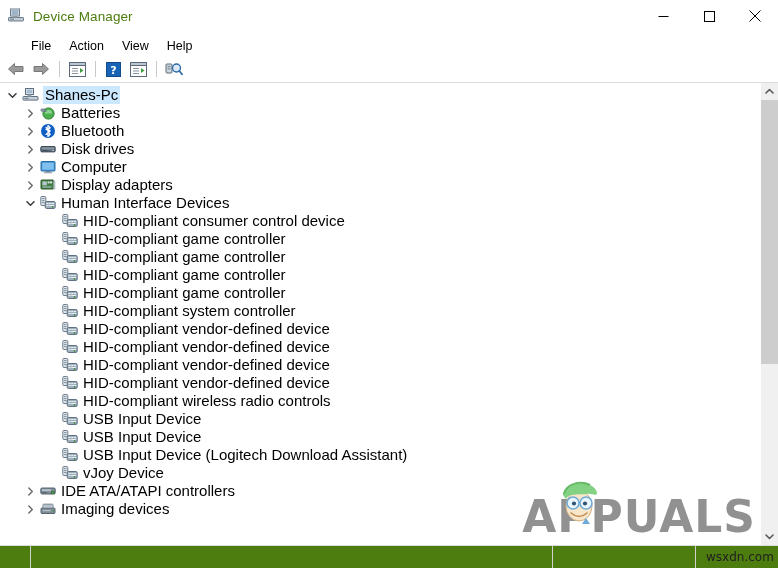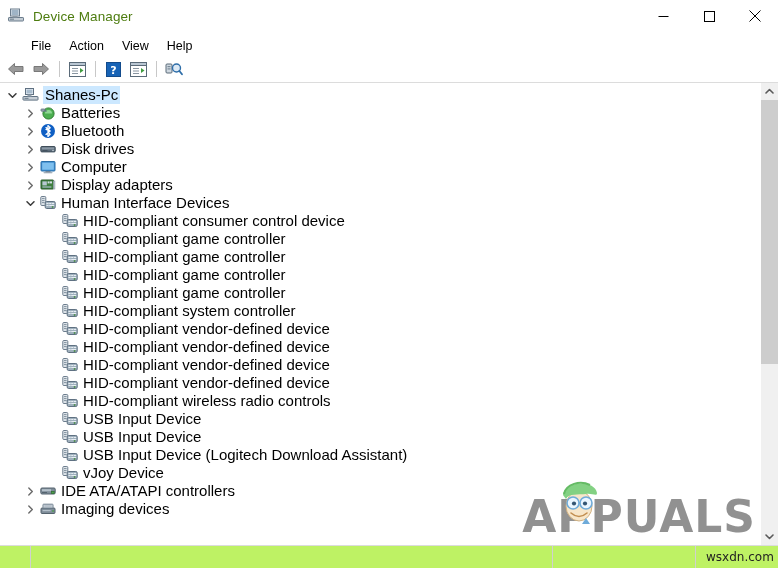--- a/index.html
+++ b/index.html
@@ -185,21 +185,21 @@
     position: absolute;
     left: 0;
     width: 17px;
     background: #cdcdcd;
   }
 
   
   .statusbar {
     height: 22px;
     min-height: 22px;
-    background: #bef264;
+    background: #4d7c0f;
     border-top: 1px solid #dcdcdc;
     display: flex;
     align-items: center;
     position: relative;
     user-select: none;
   }
   .sb-sep {
     width: 1px;
     height: 22px;
     background: #d0d0d0;

